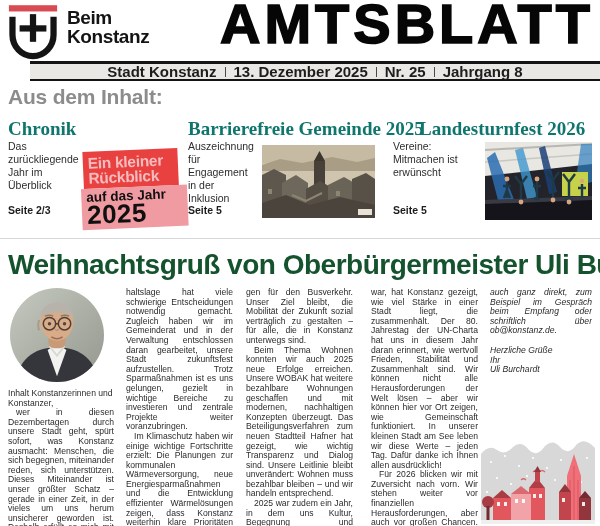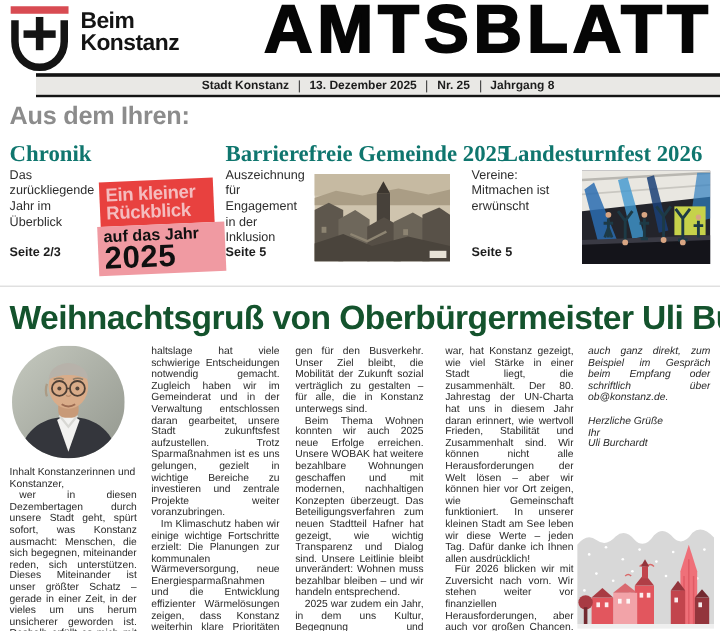--- a/index.html
+++ b/index.html
@@ -13,21 +13,21 @@
   .logo-text{font-weight:bold;font-size:19px;line-height:1.0;letter-spacing:-0.4px;
              color:#141414;margin-left:9px;padding-top:4px;}
   .masthead{position:absolute;right:6px;top:-7px;font-size:56px;font-weight:bold;
             letter-spacing:4px;color:#060606;-webkit-text-stroke:1.6px #060606;
             line-height:1.1;white-space:nowrap;}
 
   
   .infobar{position:absolute;top:61px;left:0;right:0;height:15px;background:#e9e8e5;
            border-top:3px solid #141414;border-bottom:2px solid #141414;
            display:flex;align-items:center;justify-content:center;gap:8px;
-           font-size:10px;font-weight:bold;color:#1d1d1d;margin-left:30px;}
+           font-size:15px;font-weight:bold;color:#1d1d1d;margin-left:30px;}
   .infobar .divider{width:1px;height:10px;background:#4a4a4a;}
 
   
   .toc-title{position:absolute;top:85px;left:8px;font-size:21px;font-weight:bold;
              color:#8c8c8c;letter-spacing:-0.2px;}
   .toc{position:absolute;top:112px;left:0;right:0;height:126px;}
   .toc-heading{position:absolute;top:6px;color:#0f766e;font-weight:bold;font-size:19px;white-space:nowrap;font-family:Liberation Serif, serif;}
   .toc-summary{position:absolute;top:28px;font-size:10.5px;line-height:13px;color:#2d2d2d;}
   .toc-page{position:absolute;top:92px;font-size:10.5px;font-weight:bold;color:#1d1d1d;}
   .h1{left:8px;} .s1{left:8px;width:80px;} .p1{left:8px;}
@@ -85,21 +85,21 @@
   <div class="infobar">
     <span>Stadt Konstanz</span>
     <span class="divider"></span>
     <span>13. Dezember 2025</span>
     <span class="divider"></span>
     <span>Nr. 25</span>
     <span class="divider"></span>
     <span>Jahrgang 8</span>
   </div>
 
-  <div class="toc-title">Aus dem Ihren:</div>
+  <div class="toc-title">Aus dem Inhalt:</div>
   <div class="toc">
 
     <div class="toc-heading h1">Chronik</div>
     <div class="toc-summary s1">Das zurückliegende Jahr im Überblick</div>
     <div class="toc-page p1">Seite 2/3</div>
 
     <div class="badge">
       <div class="badge-top">
         <div>Ein kleiner</div>
         <div>Rückblick</div>

